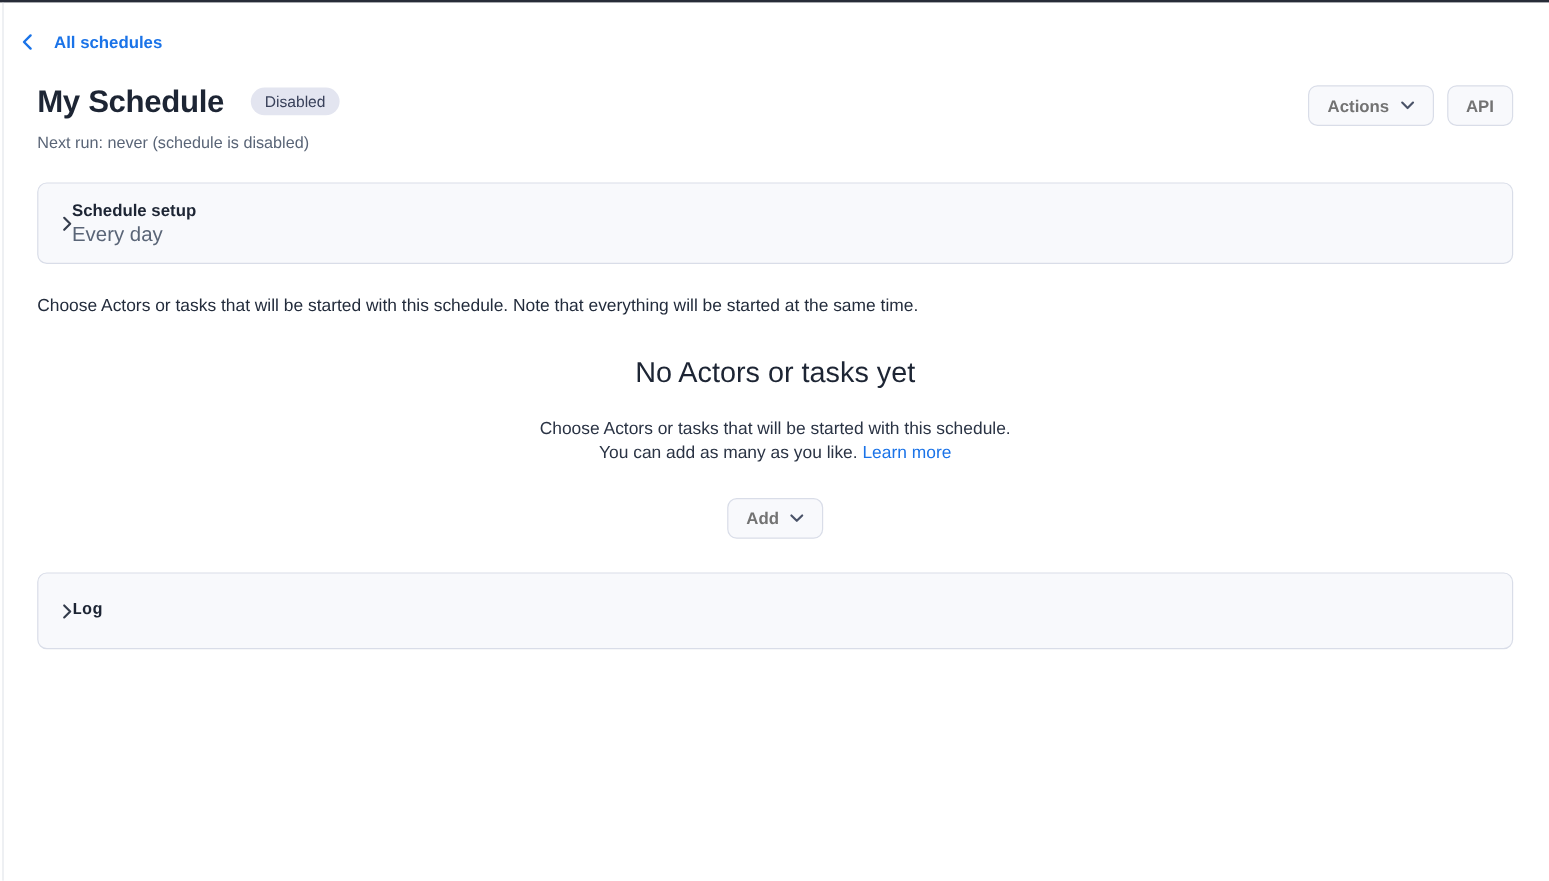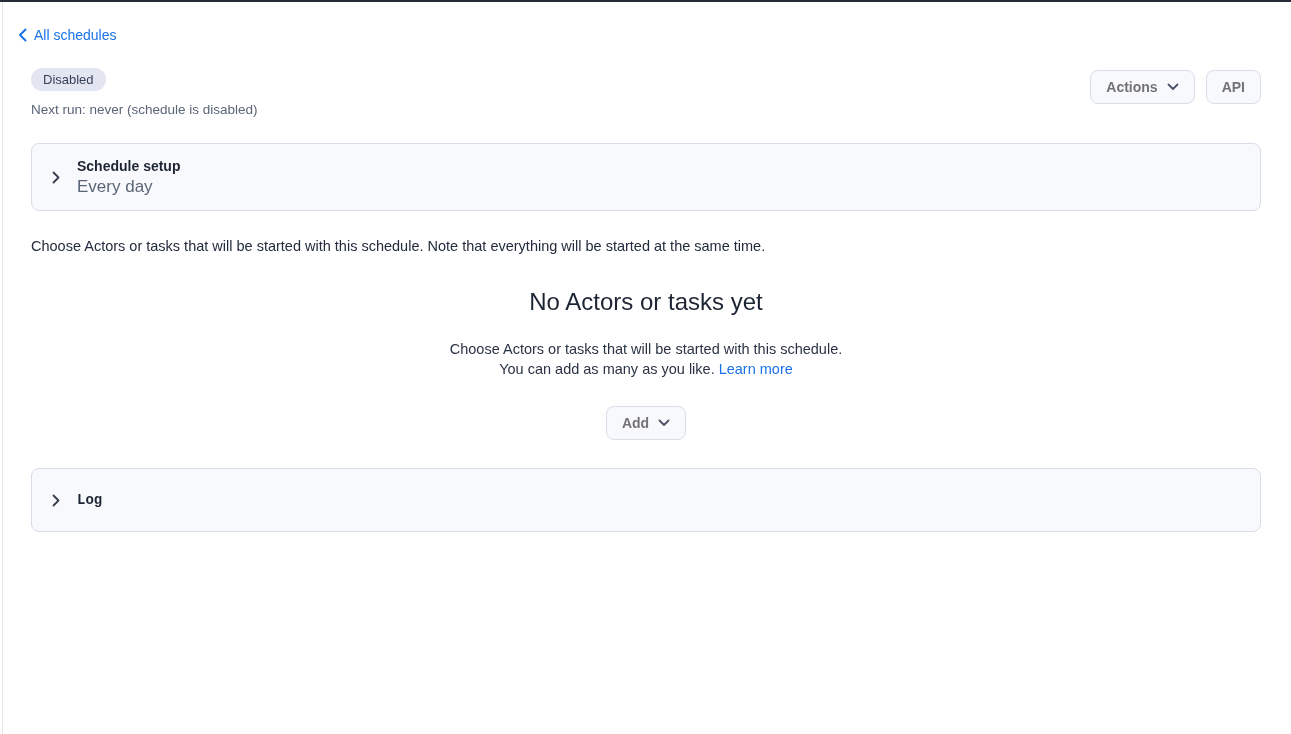--- a/index.html
+++ b/index.html
@@ -24,26 +24,26 @@
   }
 
   .page {
     padding: 0 30px 0 31px;
   }
 
   
   .back-link {
     display: inline-flex;
     align-items: center;
-    gap: 7px;
+    gap: 18px;
     margin-top: 25px;
     margin-left: -13px;
     color: var(--accent-blue, #1a73e8);
     font-size: 14px;
-    font-weight: 400;
+    font-weight: 700;
     text-decoration: none;
     cursor: pointer;
   }
   .back-link svg { display: block; }
 
   
   .header-row {
     display: flex;
     justify-content: space-between;
     align-items: flex-start;
@@ -97,21 +97,20 @@
     font-weight: 600;
     color: #737373;
     cursor: pointer;
   }
   .btn svg { display: block; }
 
   
   .panel {
     display: flex;
     align-items: center;
-    gap: 17px;
     margin-top: 26px;
     padding: 0 20px;
     background: var(--panel-bg, #f8f9fc);
     border: 1px solid var(--panel-border, #d9dde8);
     border-radius: 8px;
     cursor: pointer;
   }
   .panel.setup { height: 68px; }
   .panel.log   { height: 64px; margin-top: 28px; font-family: Liberation Mono, monospace; }
   .panel svg { display: block; flex: none; }
@@ -169,20 +168,21 @@
         <path d="M7.5 1.5 L2 7 L7.5 12.5" stroke="#1a73e8" stroke-width="2" stroke-linecap="round" stroke-linejoin="round"></path>
       </svg>
     </span>
     <span>All schedules</span>
   </a>
 
   
   <div class="header-row">
     <div>
       <div class="title-row">
+        <h1 class="page-title">My Schedule</h1>
         <span class="status-badge">Disabled</span>
       </div>
       <div class="next-run">Next run: never (schedule is disabled)</div>
     </div>
     <div class="header-buttons">
       <button class="btn">
         <span>Actions</span>
         <span>
           <svg width="12" height="8" viewBox="0 0 12 8" fill="none">
             <path d="M1.5 1.5 L6 6 L10.5 1.5" stroke="#4a5368" stroke-width="1.8" stroke-linecap="round" stroke-linejoin="round"></path>

